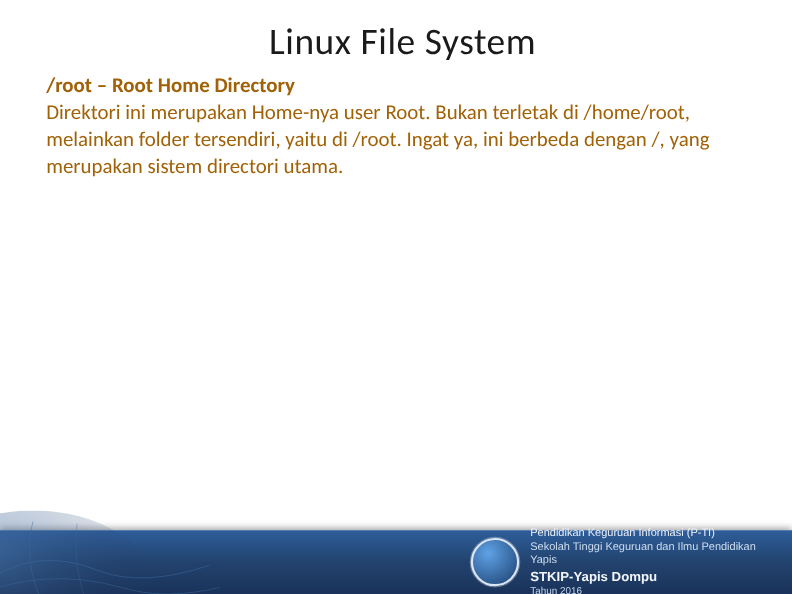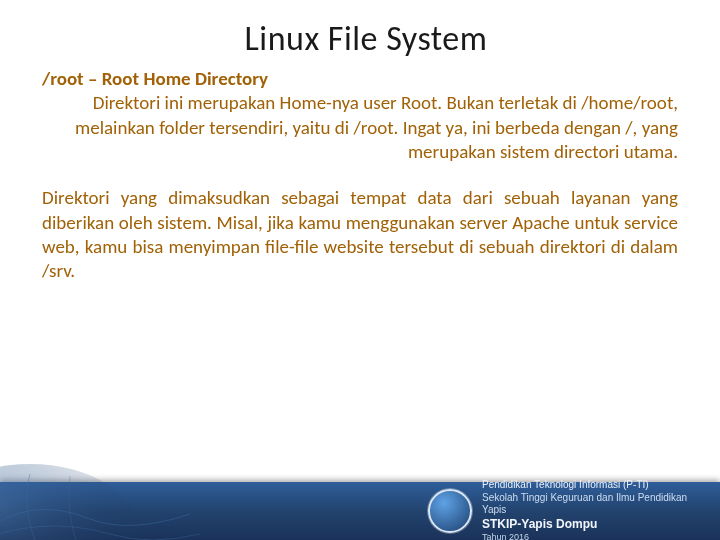--- a/index.html
+++ b/index.html
@@ -34,21 +34,21 @@
     line-height: 1.28;
     color: #a16207;
   }
   .block {
     margin-bottom: 22px;
   }
   .heading {
     font-weight: 700;
   }
   .body-left {
-    text-align: right;
+    text-align: left;
   }
   .body-justify {
     text-align: justify;
   }
   .footer {
     position: absolute;
     left: 0;
     bottom: 0;
     width: 720px;
     height: 58px;
@@ -98,41 +98,40 @@
   <div class="title">Linux File System</div>
 
   <div class="content">
 
     <div class="block">
       <div class="heading">/root – Root Home Directory</div>
       <div class="body-left">Direktori ini merupakan Home-nya user Root. Bukan terletak di /home/root, melainkan folder tersendiri, yaitu di /root. Ingat ya, ini berbeda dengan /, yang merupakan sistem directori utama.</div>
     </div>
 
     <div class="block">
-      <div class="body-justify">Direktori yang dimaksudkan sebagai tempat data dari sebuah layanan yang diberikan oleh sistem. Misal, jika kamu menggunakan server Apache untuk service web, kamu bisa menyimpan file-file website tersebut di sebuah direktori di dalam /srv.</div>
     </div>
 
   </div>
 
   <div class="footer">
     <svg class="globe" viewBox="0 0 230 90">
       <defs>
         <radialGradient id="gg" cx="30%" cy="30%" r="80%">
           <stop offset="0%" stop-color="#4f7db3" stop-opacity="0.5"></stop>
           <stop offset="100%" stop-color="#1a325a" stop-opacity="0"></stop>
         </radialGradient>
       </defs>
       <ellipse cx="60" cy="70" rx="110" ry="70" fill="url(#gg)"></ellipse>
       <path d="M10 70 Q60 30 120 55 Q160 70 220 50" stroke="#3d6aa1" stroke-width="0.8" fill="none" opacity="0.6"></path>
       <path d="M0 80 Q70 50 140 70 Q180 82 230 70" stroke="#3d6aa1" stroke-width="0.8" fill="none" opacity="0.5"></path>
       <path d="M60 10 Q50 45 70 88" stroke="#3d6aa1" stroke-width="0.8" fill="none" opacity="0.5"></path>
       <path d="M100 12 Q95 50 110 88" stroke="#3d6aa1" stroke-width="0.8" fill="none" opacity="0.4"></path>
     </svg>
     <div class="logo"></div>
     <div class="footer-text">
-      <span class="footer-line1">Pendidikan Teknologi Informasi (P-TI)</span>
+      <span class="footer-line1">Pendidikan Keguruan Informasi (P-TI)</span>
       <span class="footer-line2">Sekolah Tinggi Keguruan dan Ilmu Pendidikan Yapis</span>
       <span class="footer-line3">STKIP-Yapis Dompu</span>
       <span class="footer-line4">Tahun 2016</span>
     </div>
   </div>
 
 </div>
 
 </body></html>

